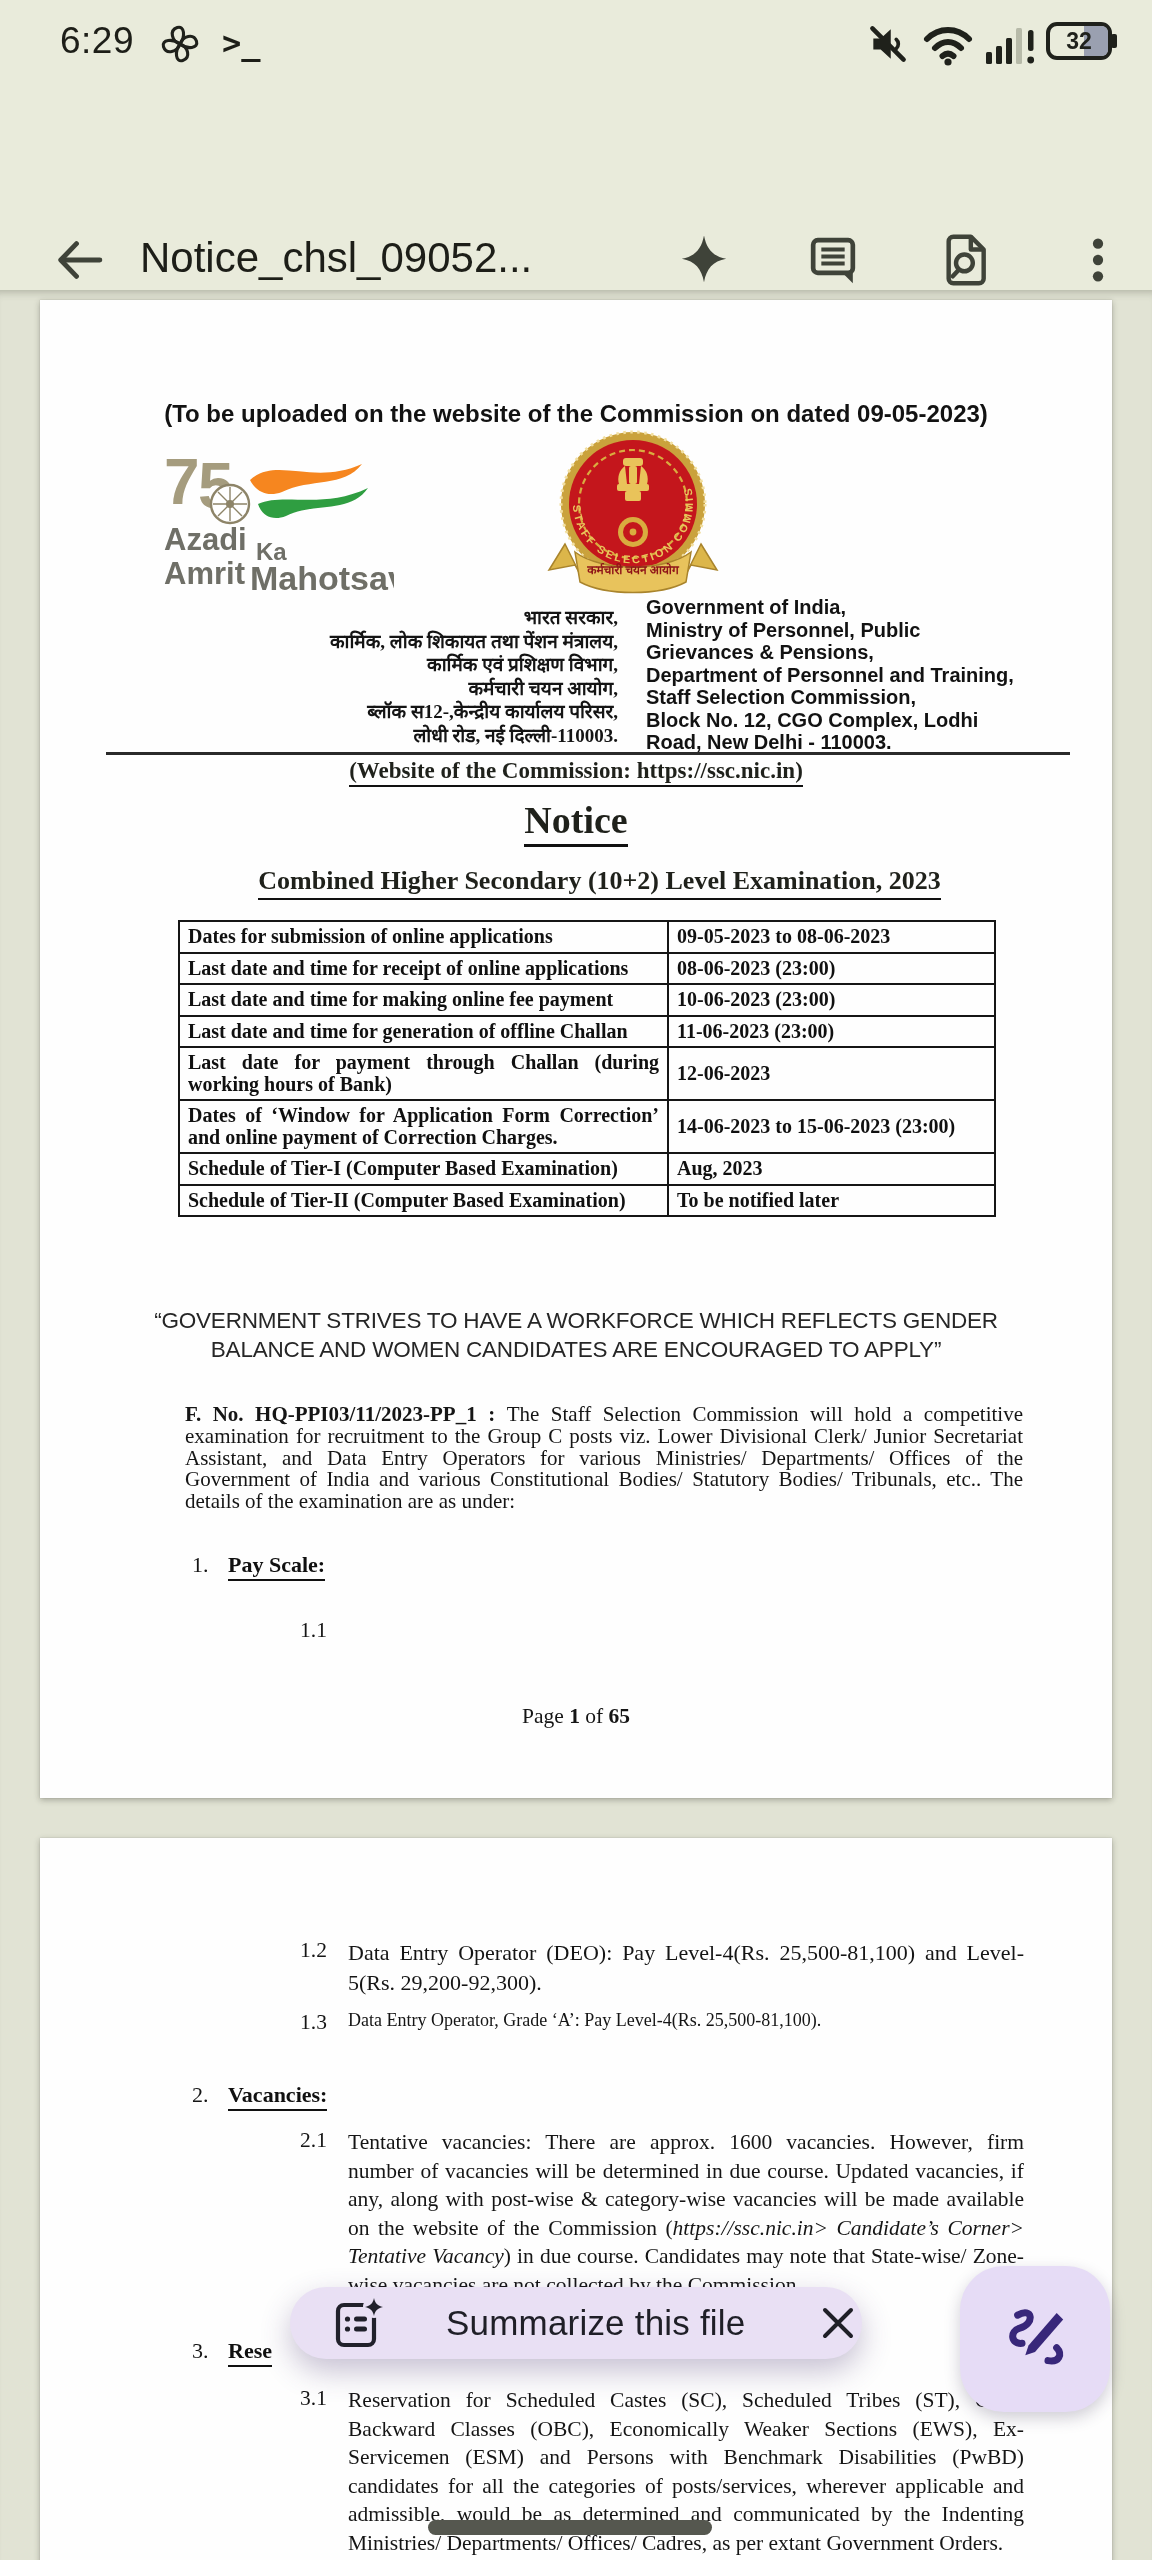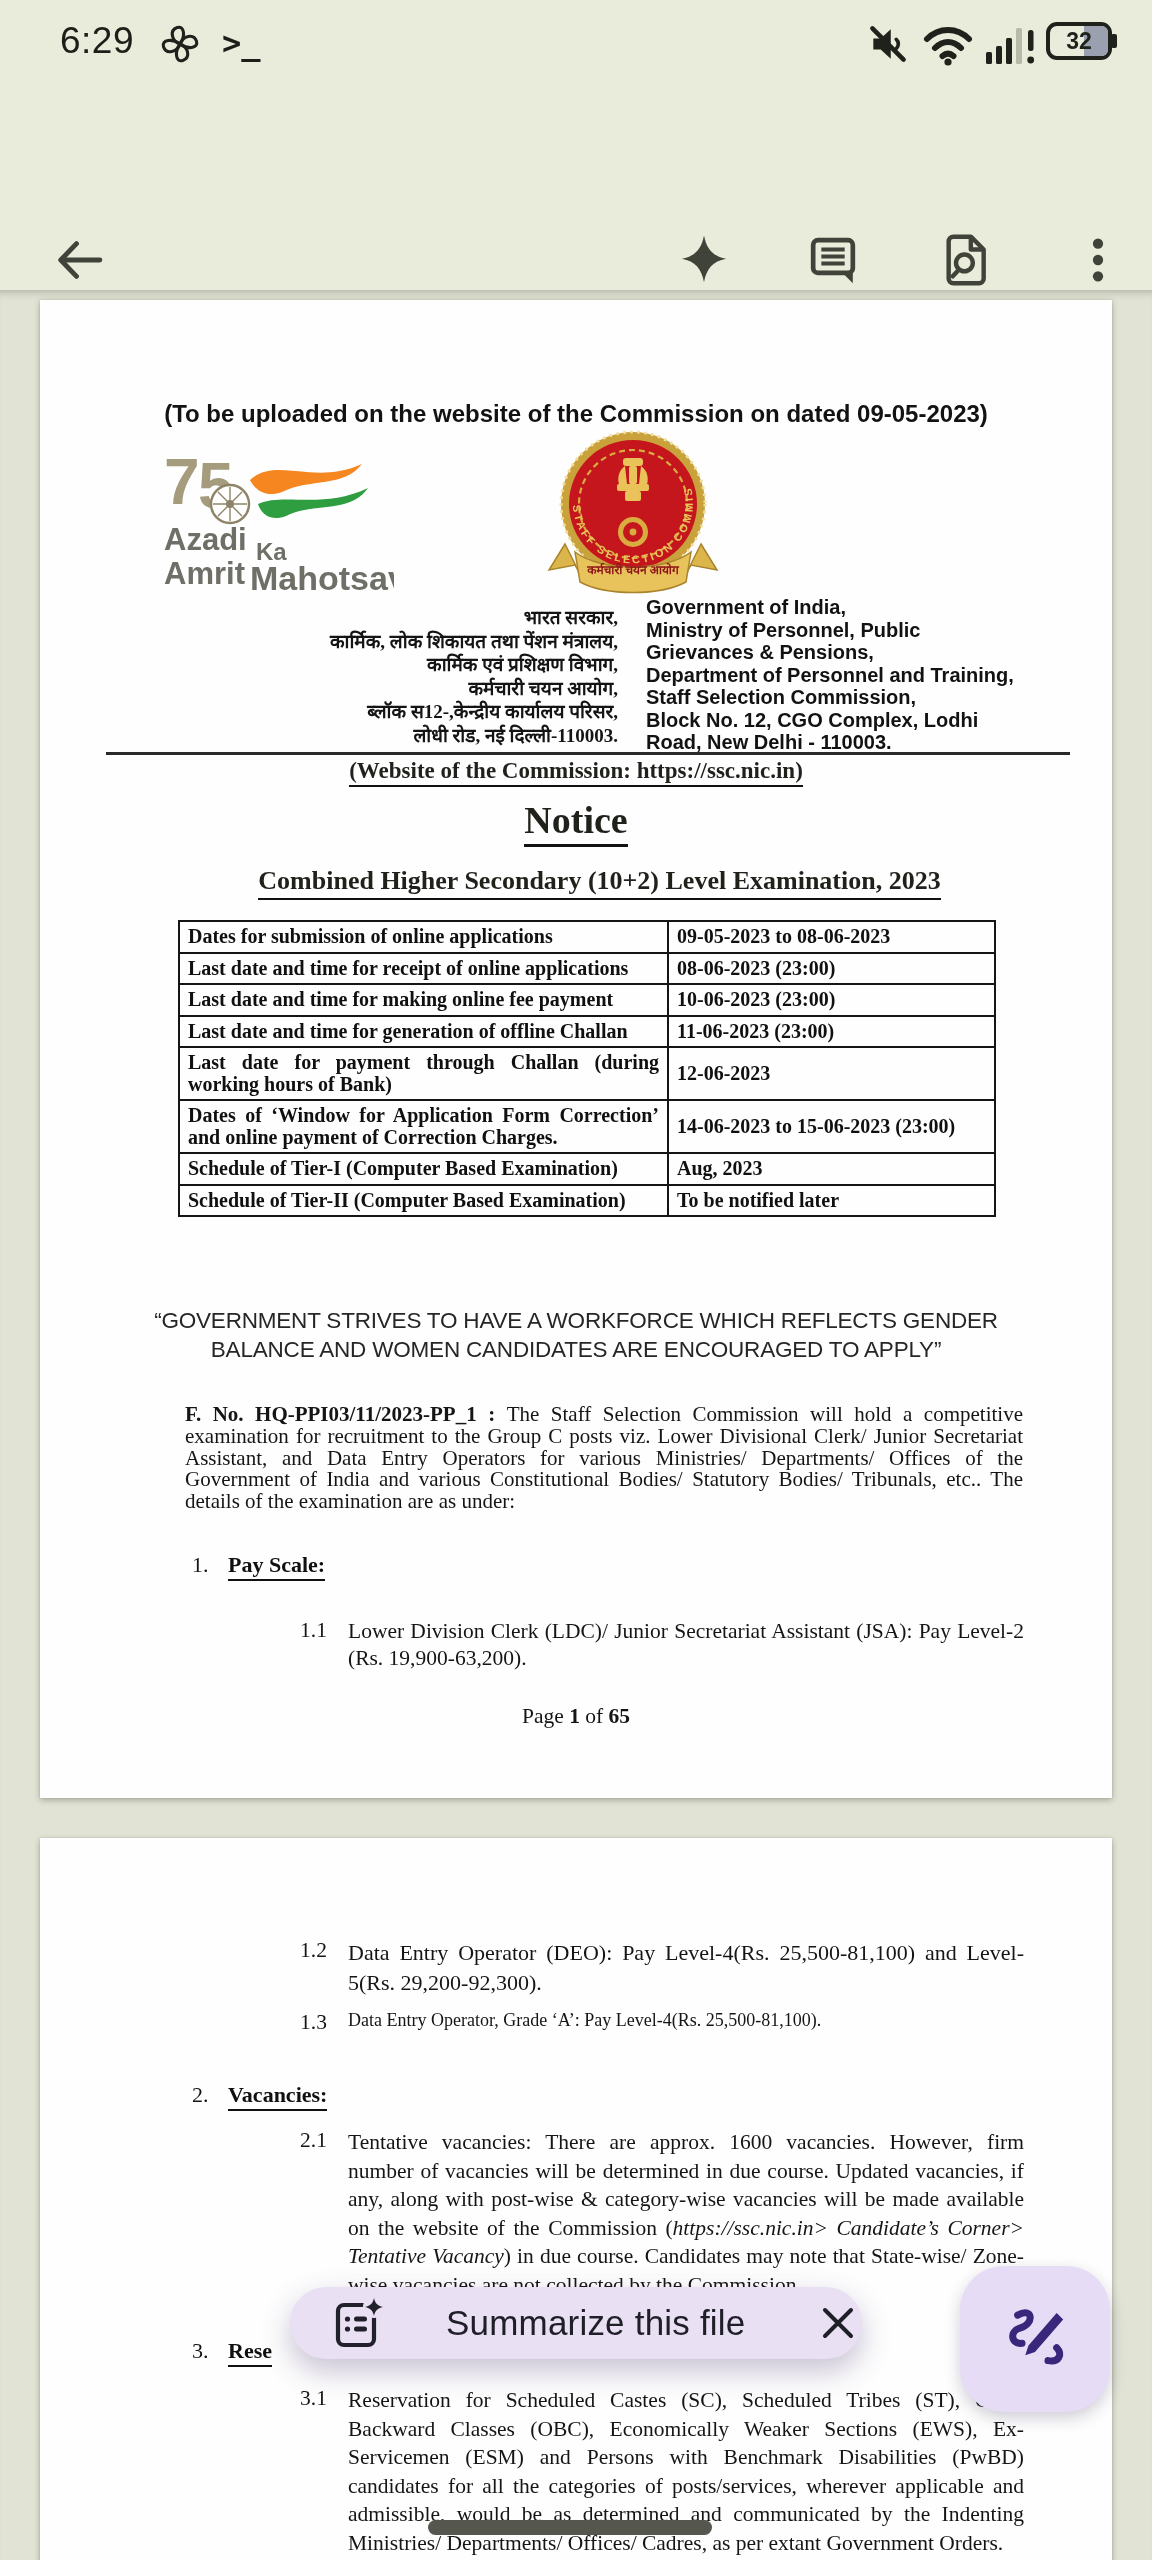--- a/index.html
+++ b/index.html
@@ -114,20 +114,21 @@
     </div>
   </div>
 
   <div class="toolbar">
     <div class="tb-btn" style="left:52px">
       <svg width="56" height="56" viewBox="0 0 48 48" stroke="#3f4339" stroke-width="4.2" fill="none" stroke-linecap="round" stroke-linejoin="round">
         <path d="M41 24 H9"></path>
           <path d="M21 10 L7.5 24 L21 38"></path>
       </svg>
     </div>
+    <div class="tb-title">Notice_chsl_09052...</div>
 
     <div class="tb-btn" style="left:676px">
       <svg width="56" height="56" viewBox="0 0 48 48">
         <path d="M24 3 C26.2 14.5 31.5 20.8 43 23 C31.5 25.2 26.2 31.5 24 43 C21.8 31.5 16.5 25.2 5 23 C16.5 20.8 21.8 14.5 24 3 Z" fill="#3f4339"></path>
       </svg>
     </div>
     <div class="tb-btn" style="left:805px">
       <svg width="56" height="56" viewBox="0 0 48 48" fill="none">
         <rect x="7" y="7" width="34" height="28" rx="4" stroke="#3f4339" stroke-width="4"></rect>
         <path d="M14 15 h20 M14 21 h20 M14 27 h20" stroke="#3f4339" stroke-width="3.6"></path>
@@ -259,21 +260,20 @@
       <div class="abs intro tnr just">
         <span class="b">F. No. HQ-PPI03/11/2023-PP_1 : </span><span>The Staff Selection Commission will hold a competitive examination for recruitment to the Group C posts viz. Lower Divisional Clerk/ Junior Secretariat Assistant, and Data Entry Operators for various Ministries/ Departments/ Offices of the Government of India and various Constitutional Bodies/ Statutory Bodies/ Tribunals, etc.. The details of the examination are as under:</span>
       </div>
 
       <div class="abs sec-num tnr" style="top:1252px">1.</div>
       <div class="abs sec-title tnr b" style="top:1252px">
         <span class="u1">Pay Scale:</span>
       </div>
 
       <div class="abs it-num tnr" style="top:1318px">1.1</div>
-      <div class="abs it-text tnr just" style="top:1318px;line-height:27px">Lower Division Clerk (LDC)/ Junior Secretariat Assistant (JSA): Pay Level-2 (Rs. 19,900-63,200).</div>
 
       <div class="abs ctr footer tnr">
         <span>Page </span><span class="b">1</span><span> of </span><span class="b">65</span>
       </div>
     </div>
 
     <div class="page page2">
       <div class="abs it-num tnr" style="top:100px">1.2</div>
       <div class="abs it-text tnr just" style="top:100px;line-height:30px;font-size:22px">Data Entry Operator (DEO): Pay Level-4(Rs. 25,500-81,100) and Level-5(Rs. 29,200-92,300).</div>
 

